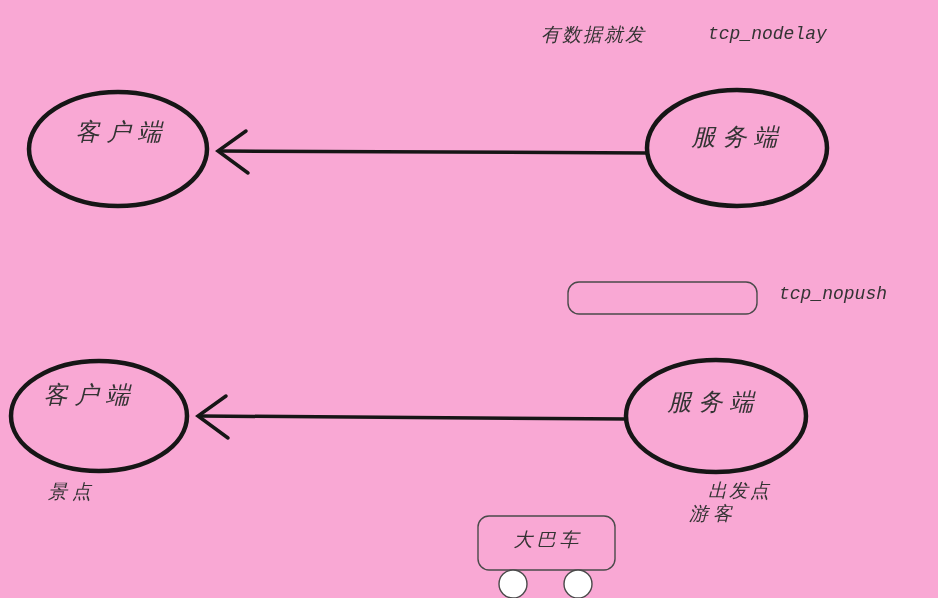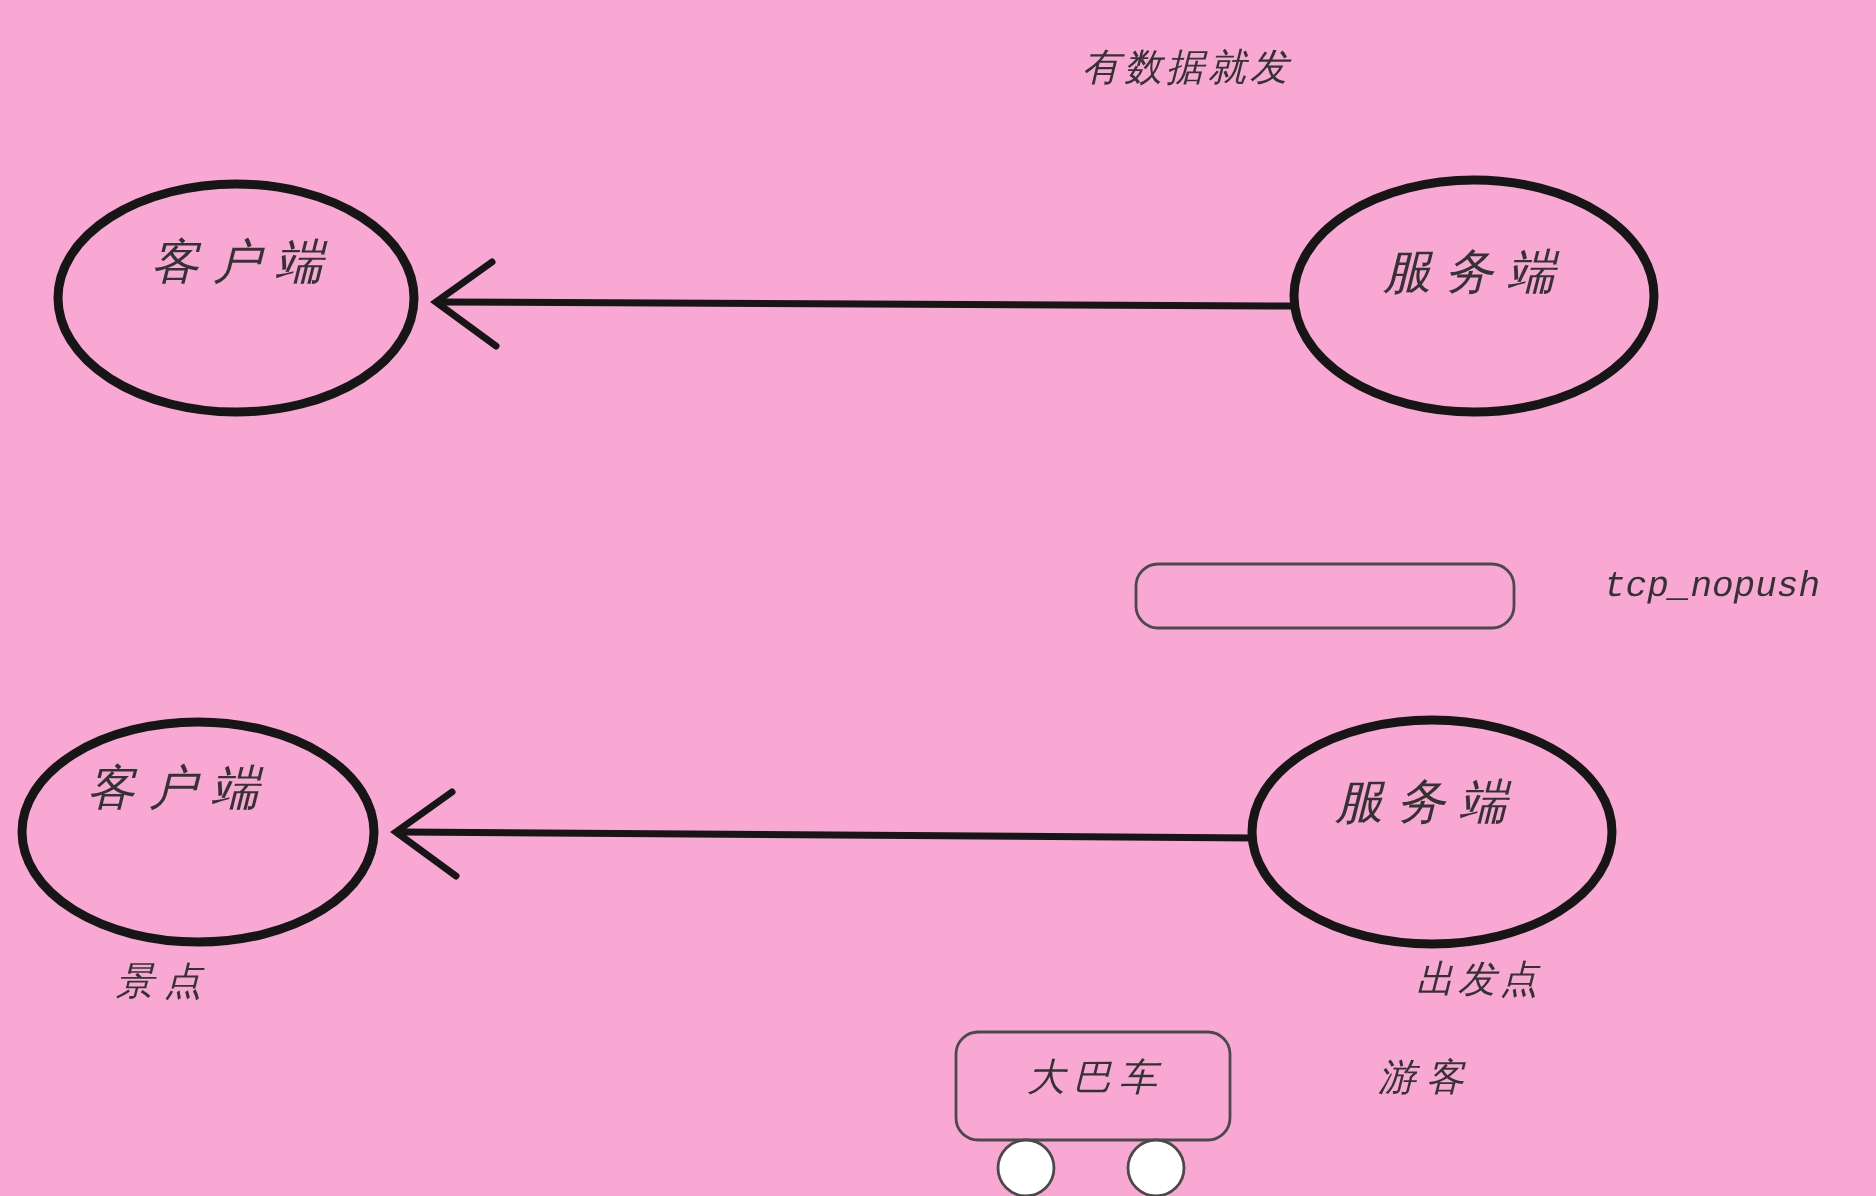--- a/index.html
+++ b/index.html
@@ -71,33 +71,34 @@
     <polyline points="226,396 198,416 228,438" fill="none" stroke="#161616" stroke-width="3.5" stroke-linecap="round"></polyline>
 
     <rect x="478" y="516" width="137" height="54" rx="11" ry="11" fill="none" stroke="#4a4a4a" stroke-width="1.4"></rect>
 
     <circle cx="513" cy="584" r="14" fill="#ffffff" stroke="#4a4a4a" stroke-width="1.4"></circle>
     <circle cx="578" cy="584" r="14" fill="#ffffff" stroke="#4a4a4a" stroke-width="1.4"></circle>
   </svg>
 
   <div class="label cjk" style="left:541px; top:25px;">有数据就发</div>
 
+  <div class="label mono" style="left:708px; top:25px;">tcp_nodelay</div>
 
   <div class="label cjk-wide centered" style="left:122px; top:119px;">客户端</div>
 
   <div class="label cjk-wide centered" style="left:738px; top:124px;">服务端</div>
 
 
-  <div class="label mono" style="left:802px; top:285px;">tcp_nopush</div>
+  <div class="label mono" style="left:779px; top:285px;">tcp_nopush</div>
 
   <div class="label cjk-wide centered" style="left:90px; top:382px;">客户端</div>
 
   <div class="label cjk-wide centered" style="left:714px; top:389px;">服务端</div>
 
-  <div class="label cjk" style="left:58px; top:482px; letter-spacing:5px;">景点</div>
+  <div class="label cjk" style="left:48px; top:482px; letter-spacing:5px;">景点</div>
 
   <div class="label cjk" style="left:689px; top:481px;margin-left:19px;">出发点</div>
 
   <div class="label cjk centered" style="left:548px; top:530px; letter-spacing:4px;">大巴车</div>
 
-  <div class="label cjk" style="left:689px; top:530px; letter-spacing:5px;text-align:right;">游客</div>
+  <div class="label cjk" style="left:689px; top:504px; letter-spacing:5px;text-align:right;">游客</div>
 
 </div>
 
 </body></html>

